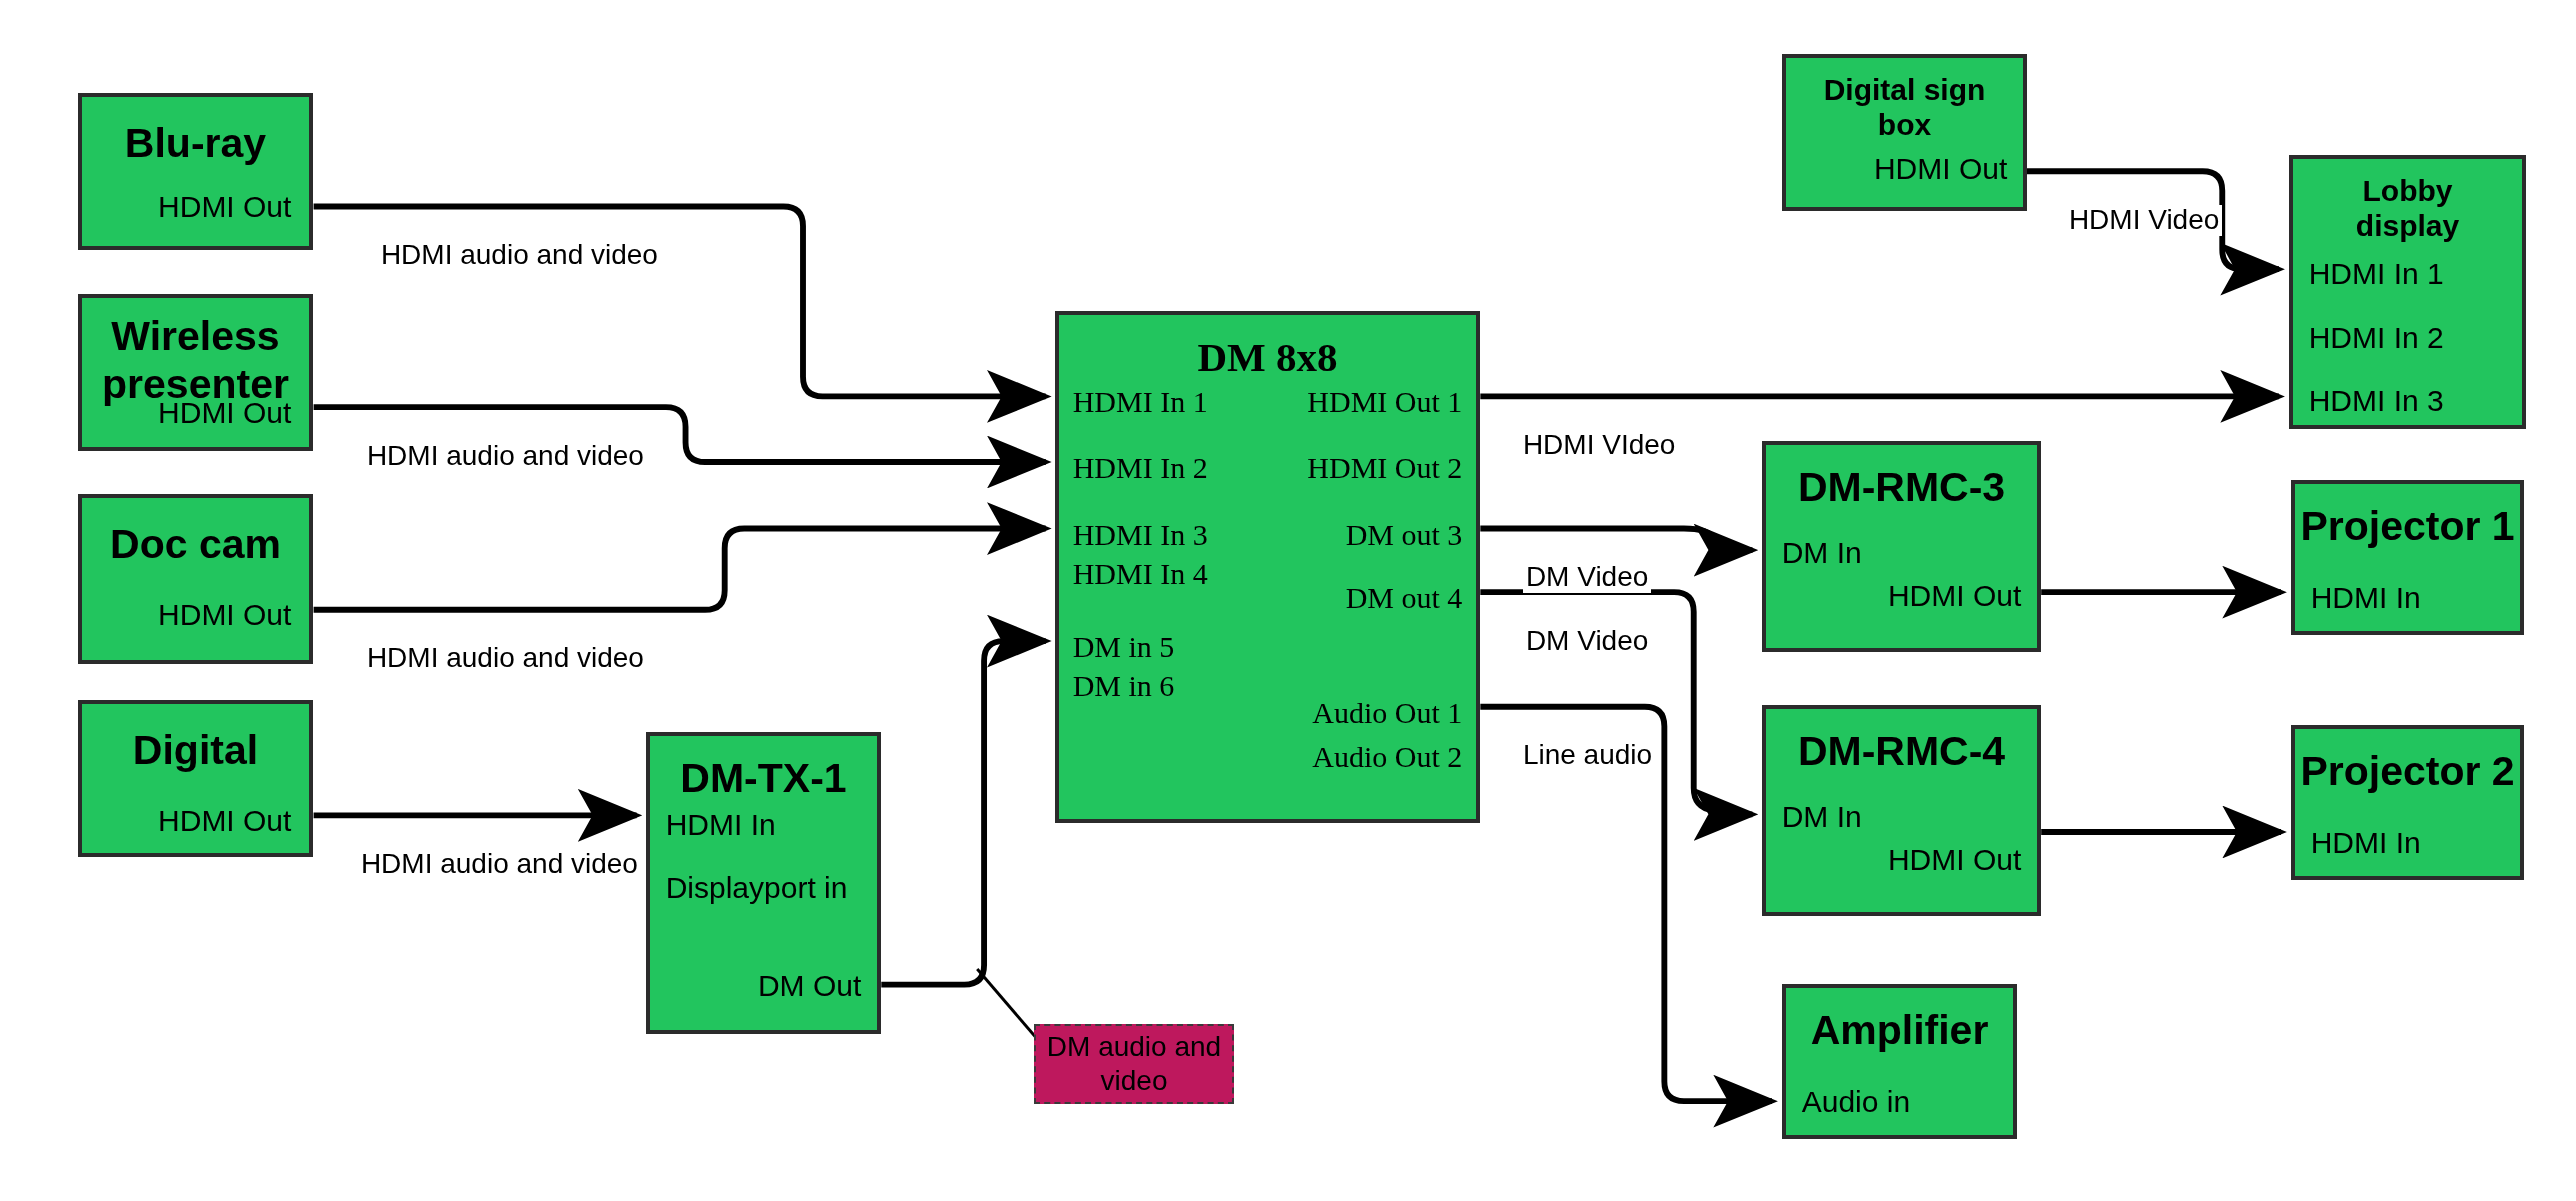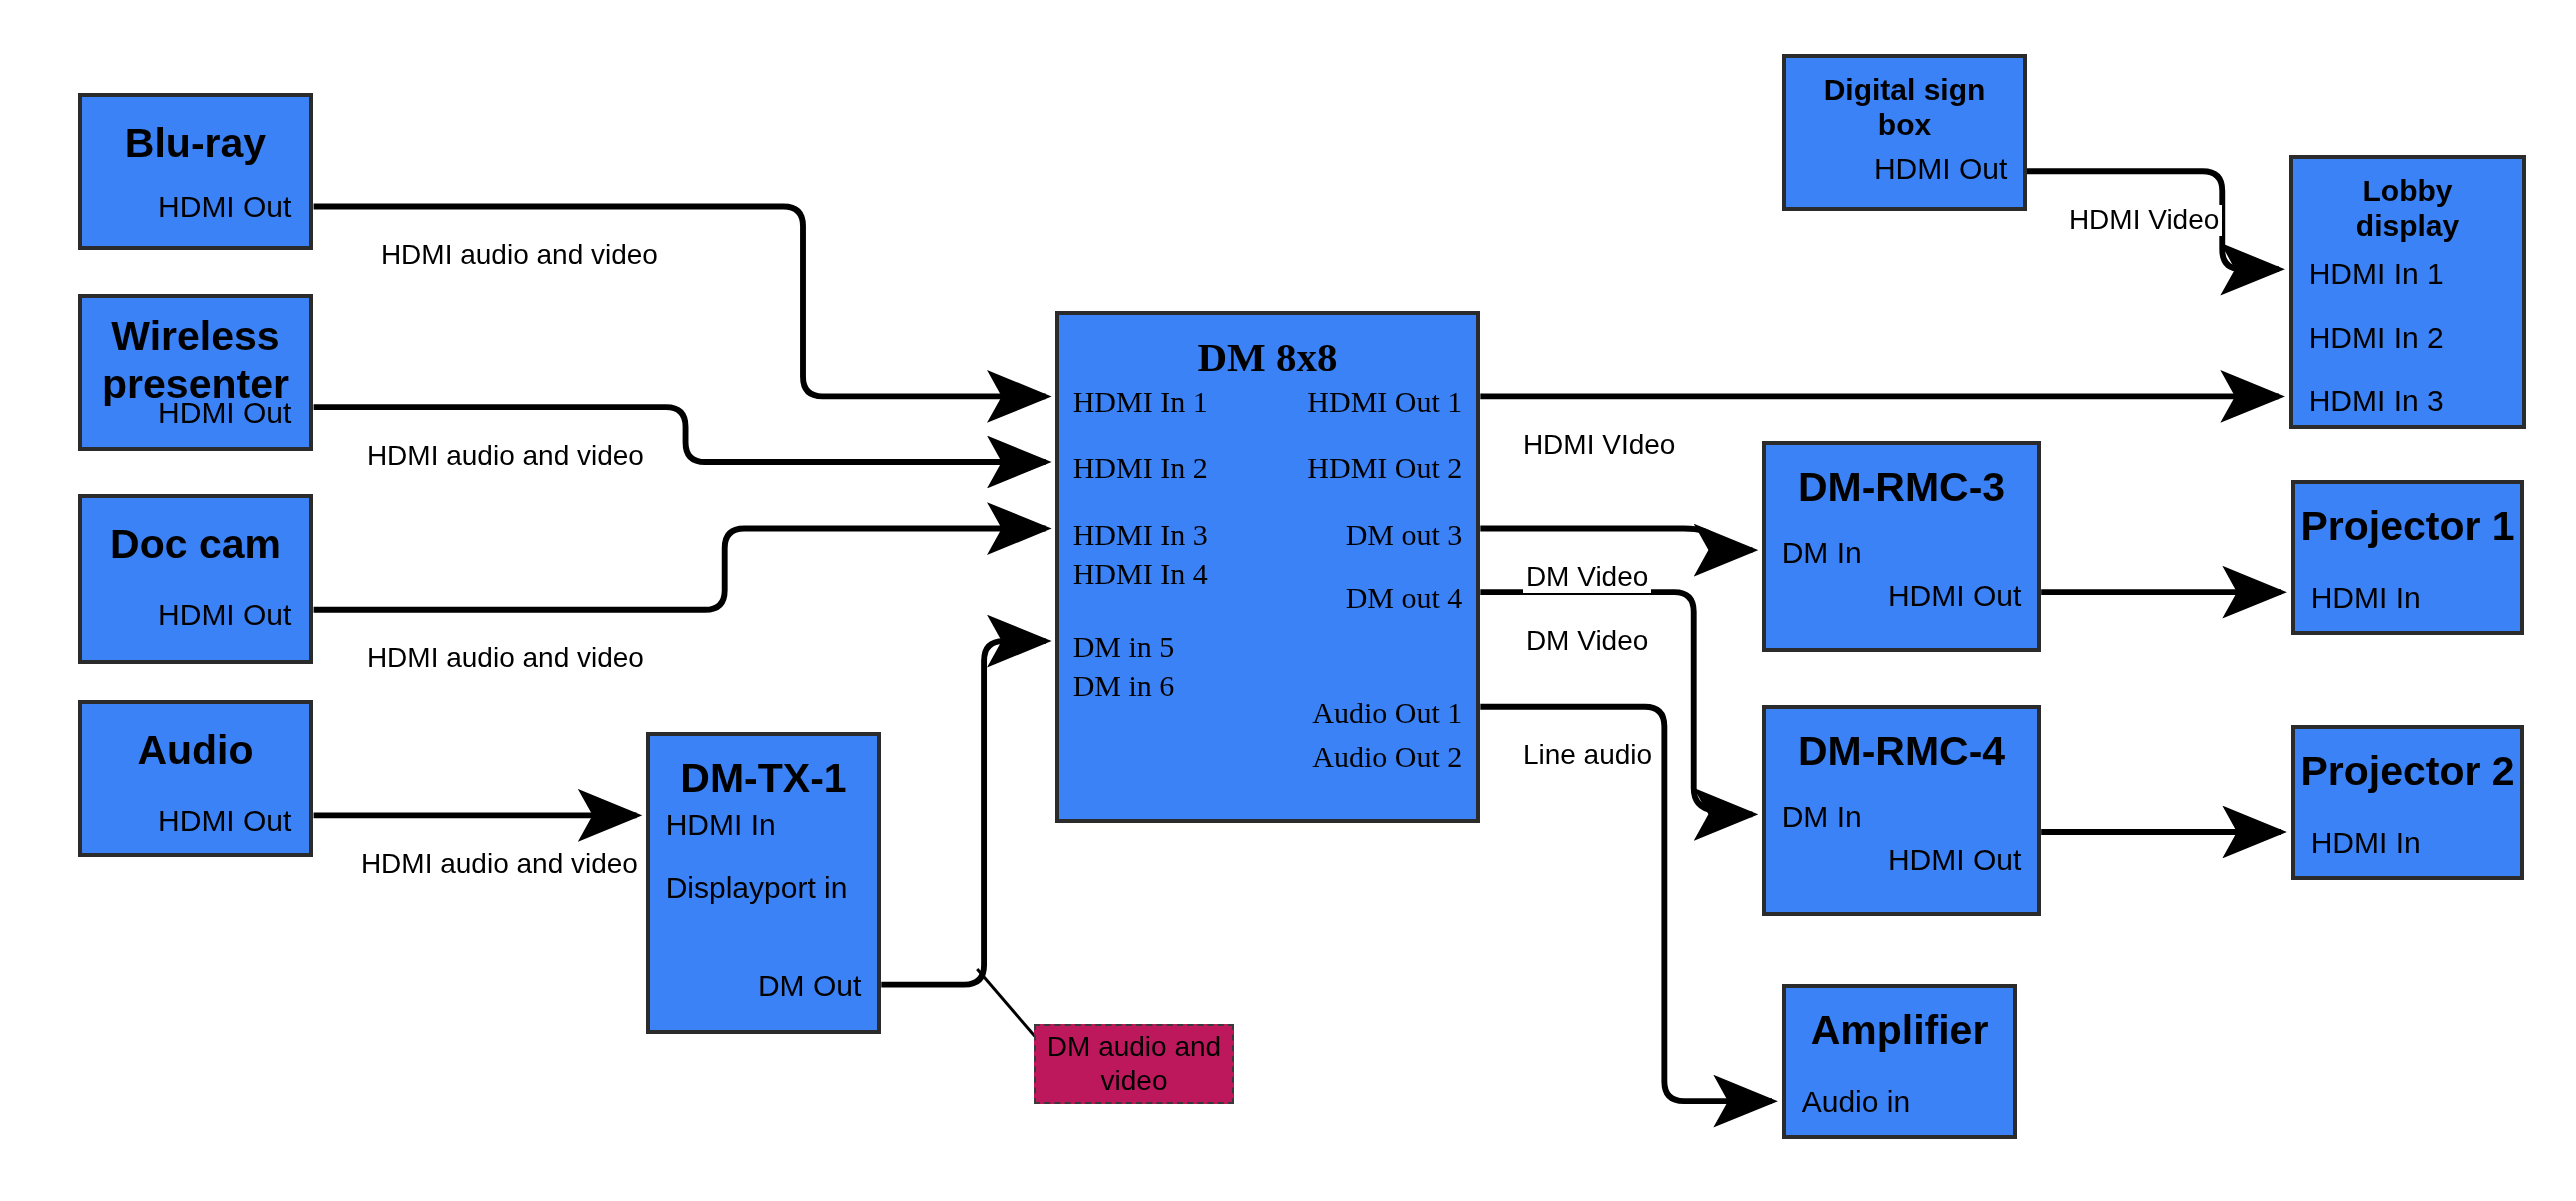--- a/index.html
+++ b/index.html
@@ -15,21 +15,21 @@
     position:absolute;
     left:0; top:0;
     width:2576px;
     height:1201px;
     pointer-events:none;
   }
   .node{
     position:absolute;
     box-sizing:border-box;
     border:4.9px solid #2b2b2b;
-    background:#3b82f6;
+    background:#22c55e;
     z-index:2;
     padding-left:28px;
   }
   .node .title{
     position:absolute;
     left:0; right:0;
     text-align:center;
     font-weight:bold;
     color:#000000;
     line-height:1.18;
@@ -120,21 +120,21 @@
 presenter</div>
     <div class="port right f31" style="right:17.6px; top:98px;">HDMI Out</div>
   </div>
 
   <div class="node" style="left:78px; top:494px; width:235px; height:170px;">
     <div class="title f34" style="top:21.5px;">Doc cam</div>
     <div class="port right f31" style="right:17.6px; top:100px;">HDMI Out</div>
   </div>
 
   <div class="node" style="left:78px; top:700px; width:235px; height:157px;">
-    <div class="title f34" style="top:21.5px;">Audio</div>
+    <div class="title f34" style="top:21.5px;">Digital</div>
     <div class="port right f31" style="right:17.6px; top:100px;">HDMI Out</div>
   </div>
 
   <div class="node" style="left:646px; top:732px; width:235px; height:302px;">
     <div class="title f34" style="top:17.6px;">DM-TX-1</div>
     <div class="port left f31" style="left:15.7px; top:72px;">HDMI In</div>
     <div class="port left f31" style="left:15.7px; top:135px;">Displayport in</div>
     <div class="port right f31" style="right:15.7px; top:233px;">DM Out</div>
   </div>
 

